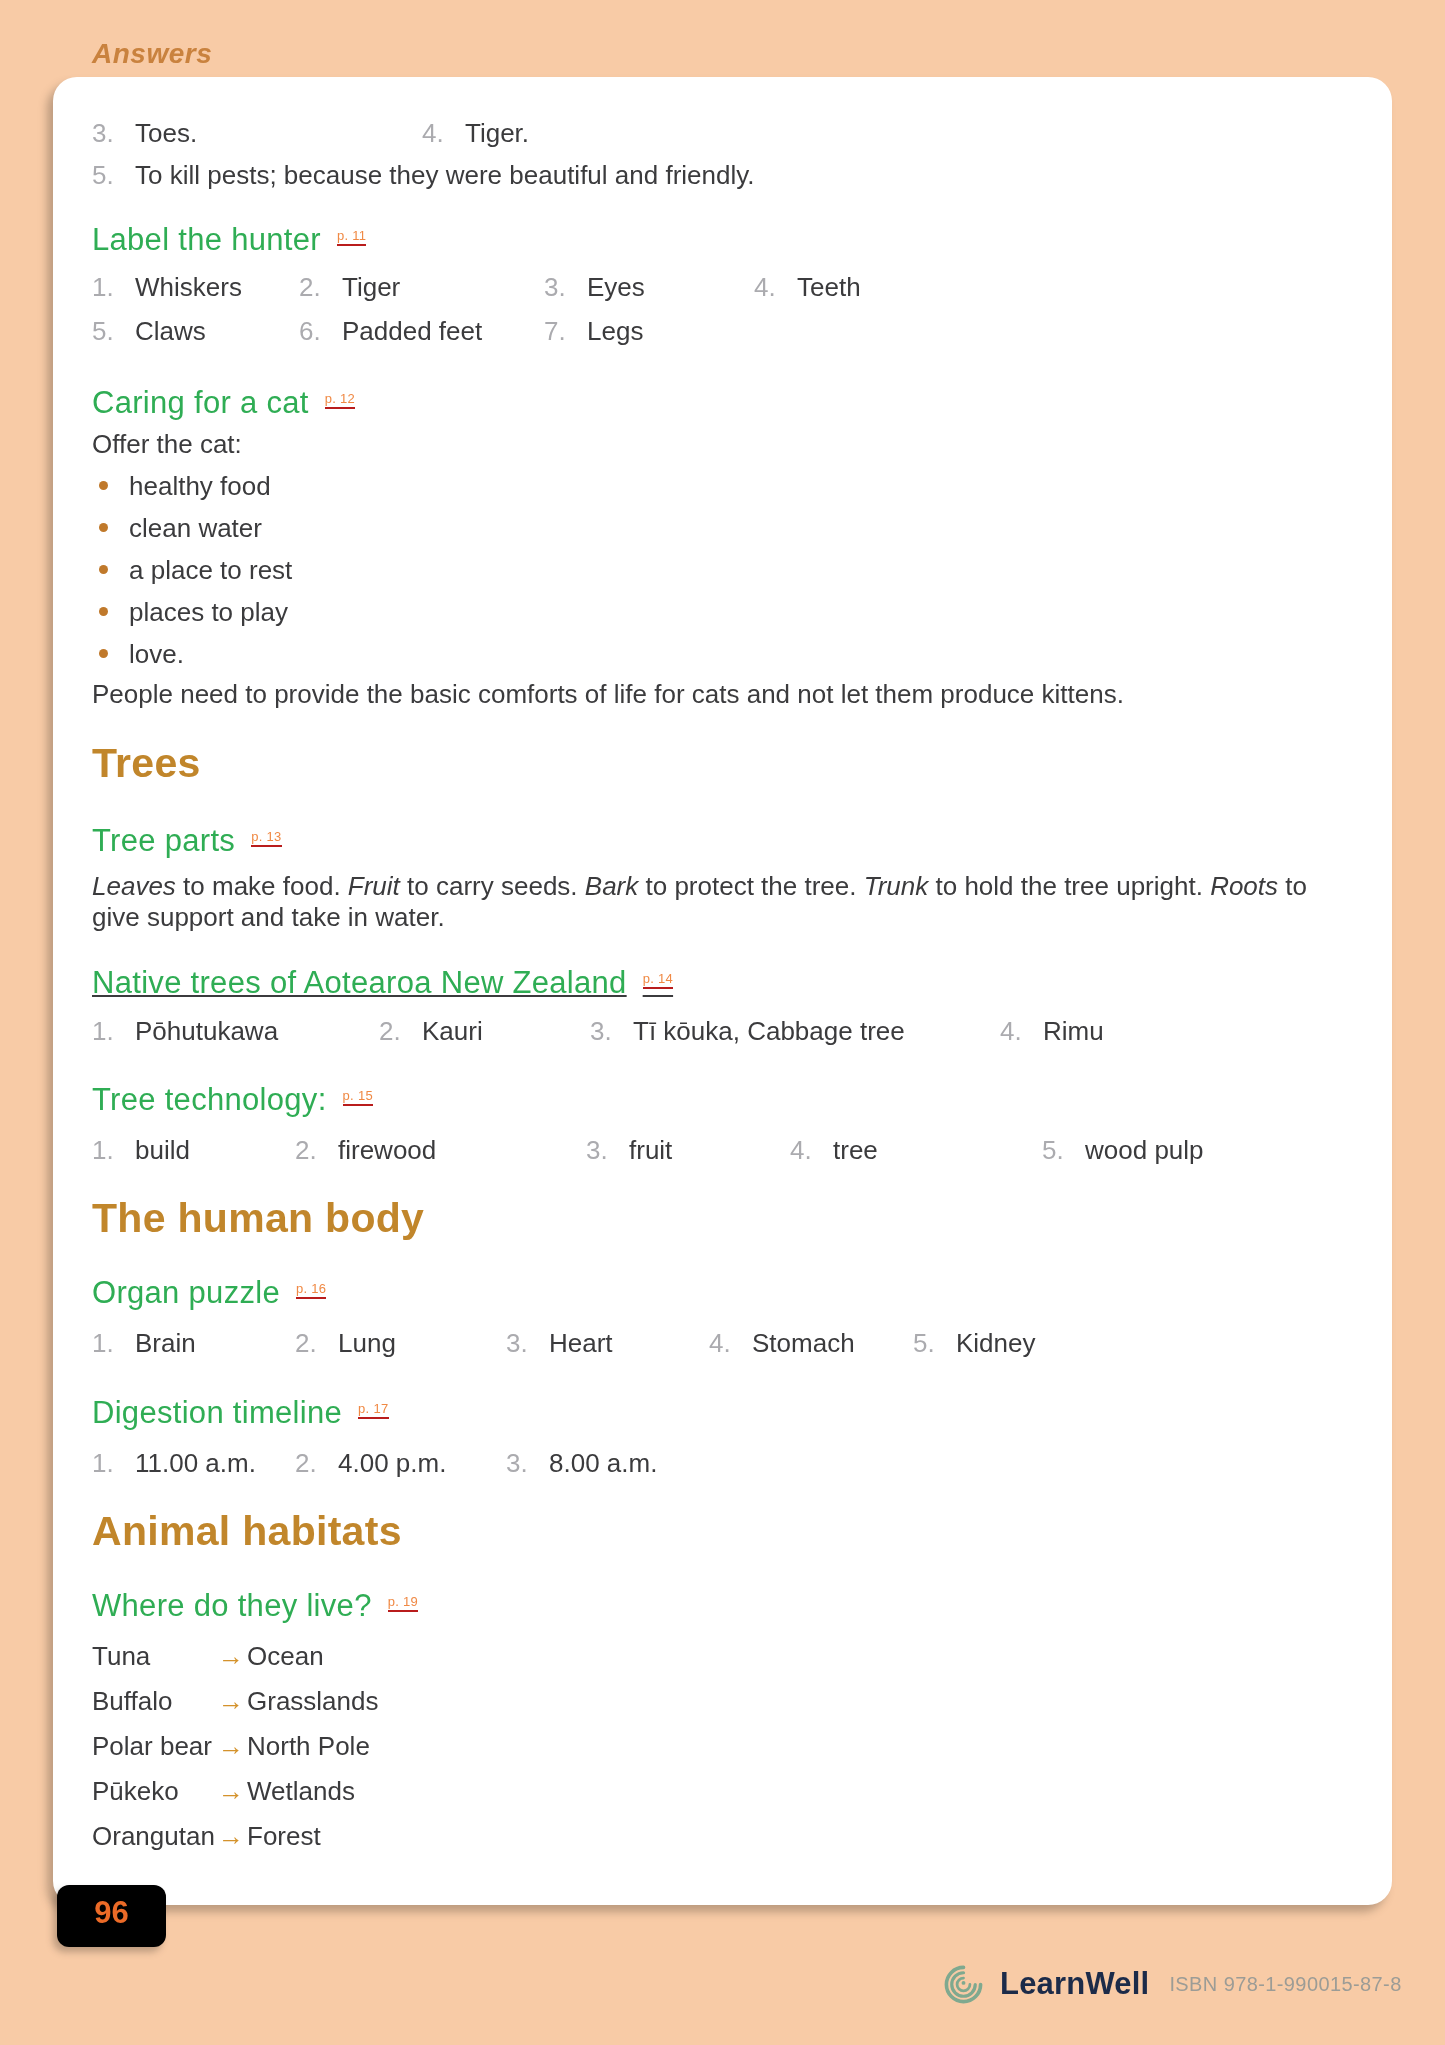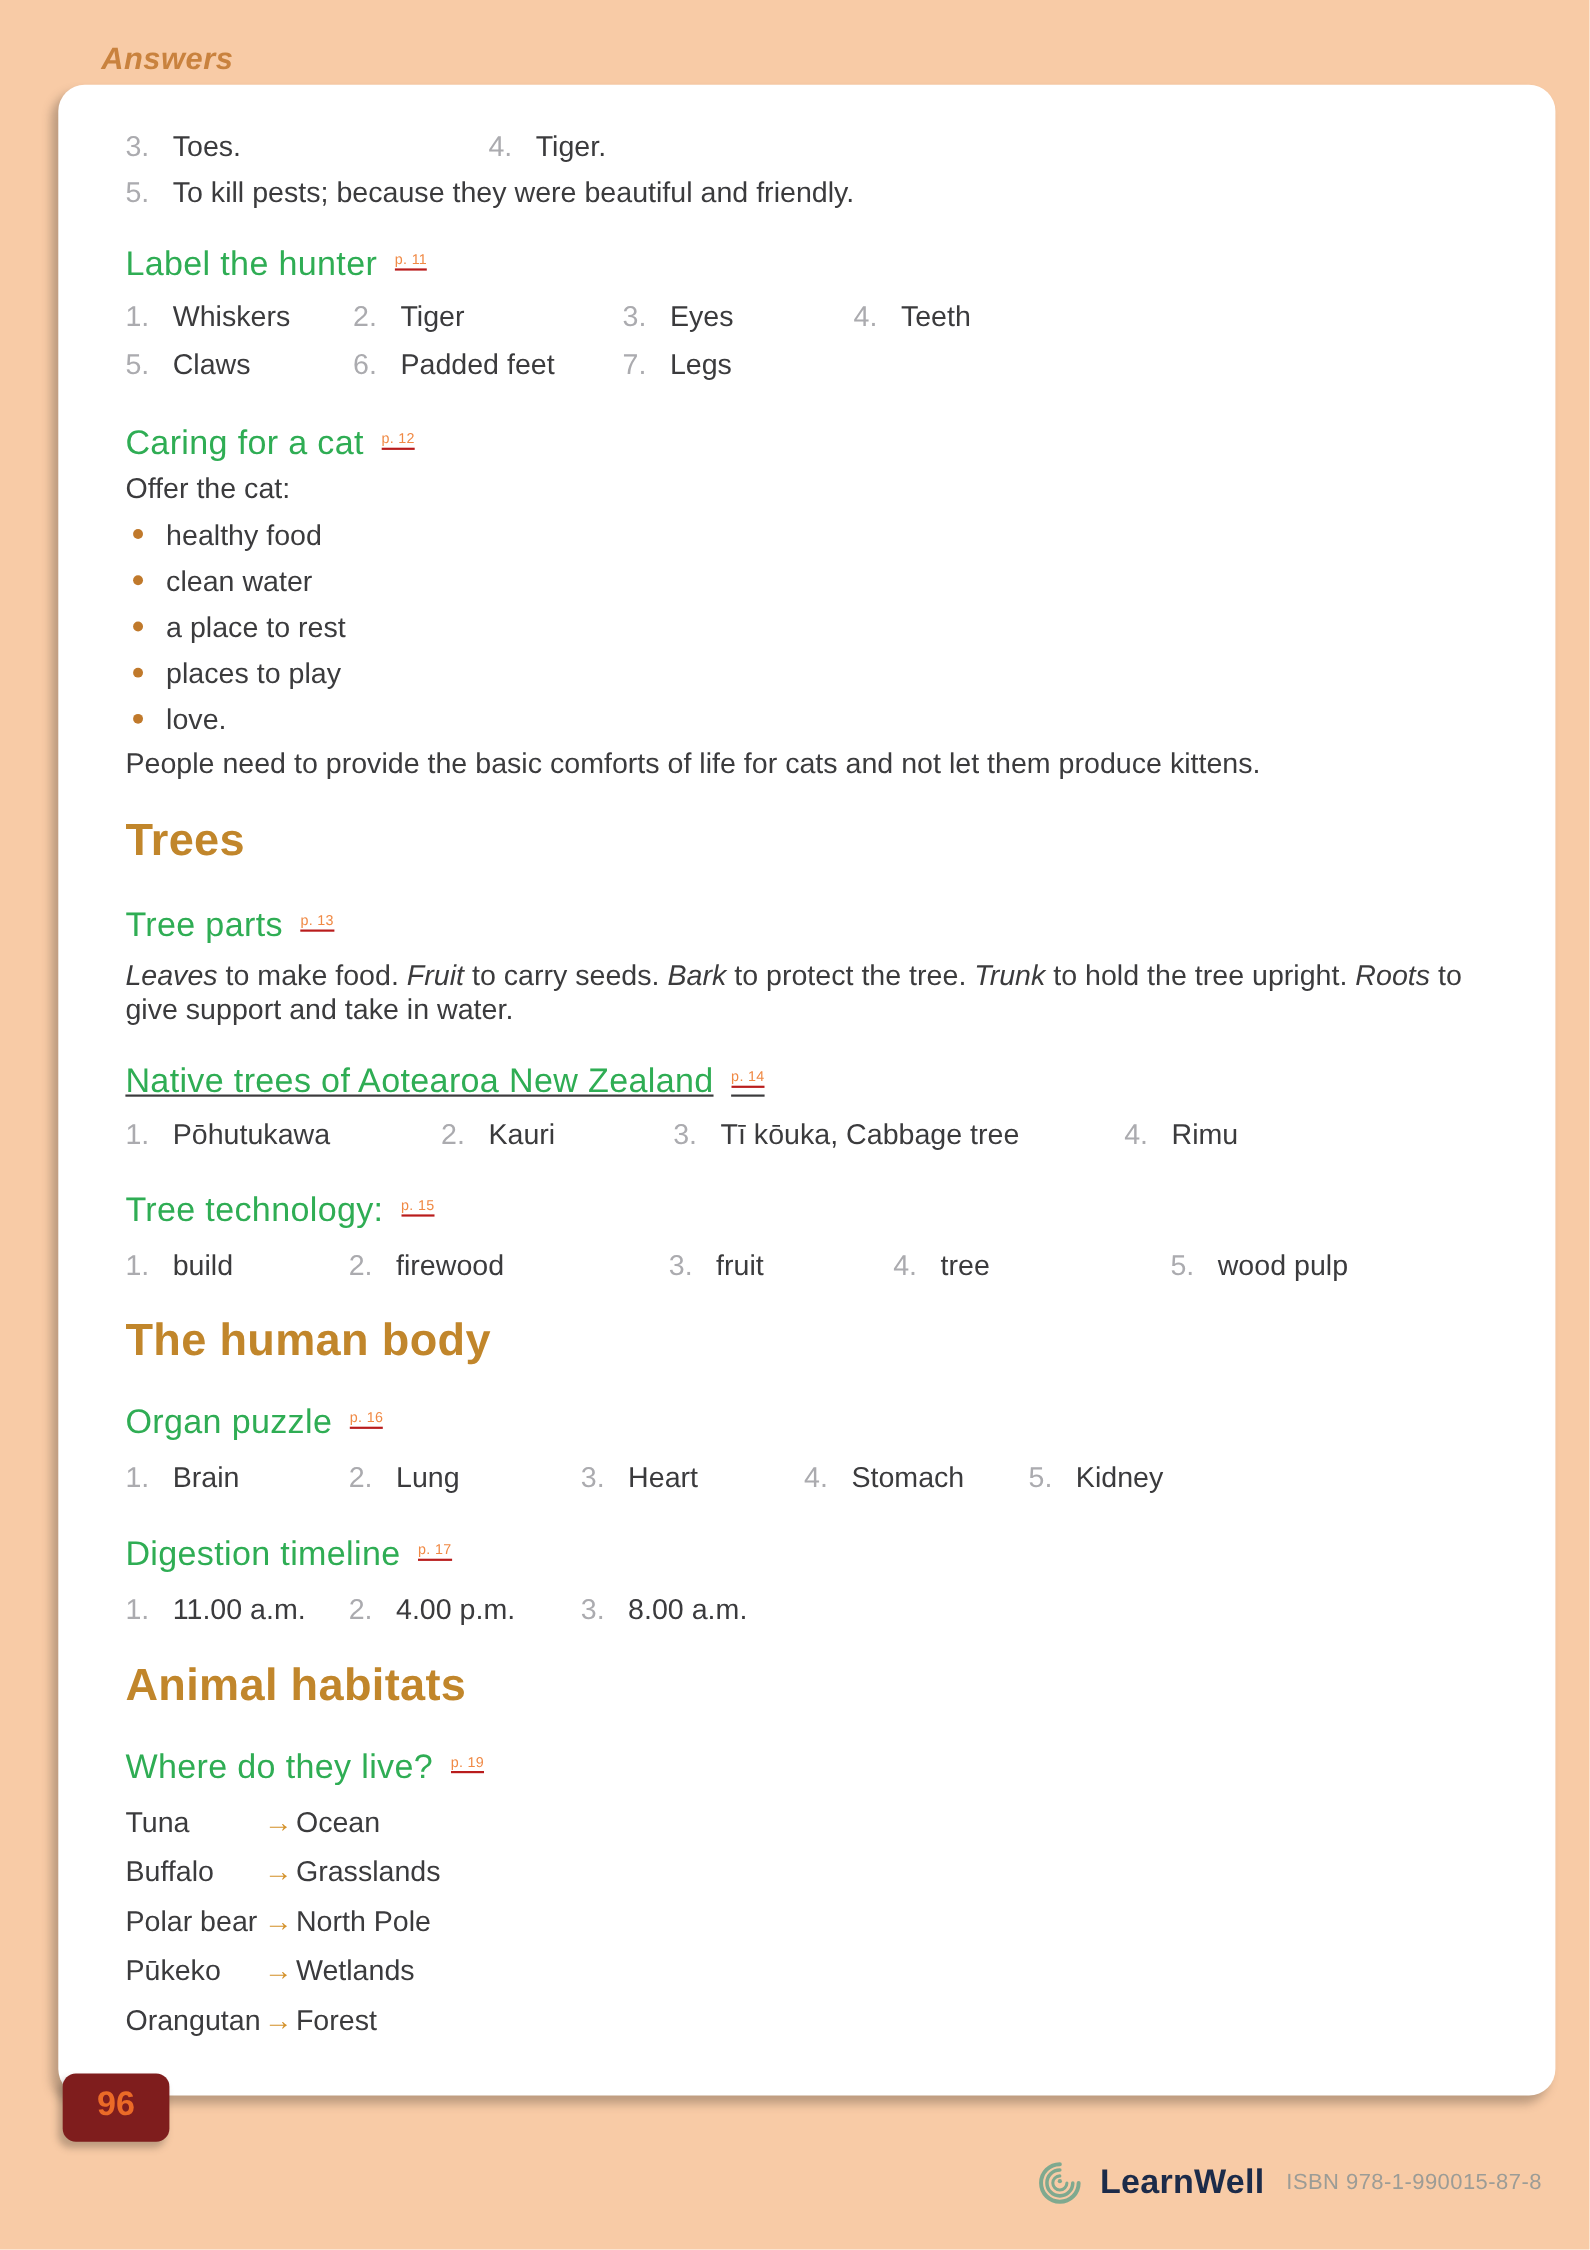--- a/index.html
+++ b/index.html
@@ -13,21 +13,21 @@
   .page-title{
     position:absolute;left:92px;top:38px;
     font-size:28px;font-weight:bold;font-style:italic;
     color:#C9823E;letter-spacing:.5px;
   }
   .card{
     position:absolute;left:53px;top:77px;
     width:1339px;height:1828px;
     background:#FFFFFF;border-radius:24px;
     box-shadow:-6px 7px 9px rgba(95,78,66,.38);
-    overflow:hidden;z-index:2;padding-left:22px;
+    overflow:hidden;z-index:2;
   }
   .content{
     padding:41px 40px 0 39px;
     font-size:26px;color:#3B3B3D;
   }
   .answer-row{position:relative;height:30px;margin-top:12px;}
   .cell{position:absolute;top:0;white-space:nowrap;}
   .num{display:inline-block;min-width:43px;color:#ABABAF;}
   .txt{color:#3B3B3D;}
   .h3-row{margin-top:32px;height:38px;white-space:nowrap;}
@@ -40,22 +40,22 @@
   }
   .para{margin-top:10px;line-height:31px;max-width:1270px;}
   .intro-line{margin-top:6px;height:30px;}
   .bullet-row{position:relative;height:30px;margin-top:12px;padding-left:37px;}
   .dot{position:absolute;left:7px;top:10px;width:9px;height:9px;border-radius:50%;background:#C0792B;}
   .h2{margin-top:29px;height:48px;line-height:48px;font-size:41px;font-weight:bold;color:#C1862B;letter-spacing:.3px;}
   .hab-row{height:30px;margin-top:15px;white-space:nowrap;}
   .hab-animal{display:inline-block;width:126px;}
   .hab-arrow{display:inline-block;width:29px;color:#D4922B;font-weight:bold;}
   .page-tab{
-    position:absolute;left:57px;top:1885px;width:97px;height:62px;
-    background:#7f1d1d;border-radius:12px;
+    position:absolute;left:57px;top:1885px;width:109px;height:62px;
+    background:#000000;border-radius:12px;
     box-shadow:-4px 5px 7px rgba(95,78,66,.38);
     z-index:3;display:flex;align-items:center;justify-content:center;
   }
   .page-tab span{font-size:31px;font-weight:bold;color:#EB6A27;padding-bottom:6px;}
   .brand{
     position:absolute;left:940px;top:1958px;height:52px;
     display:flex;align-items:center;z-index:1;justify-content:space-between;
   }
   .brand-name{font-size:31px;font-weight:bold;color:#1C2B49;margin-left:13px;letter-spacing:.2px;}
   .isbn{font-size:20px;color:#9C9C96;margin-left:20px;letter-spacing:.4px;}

